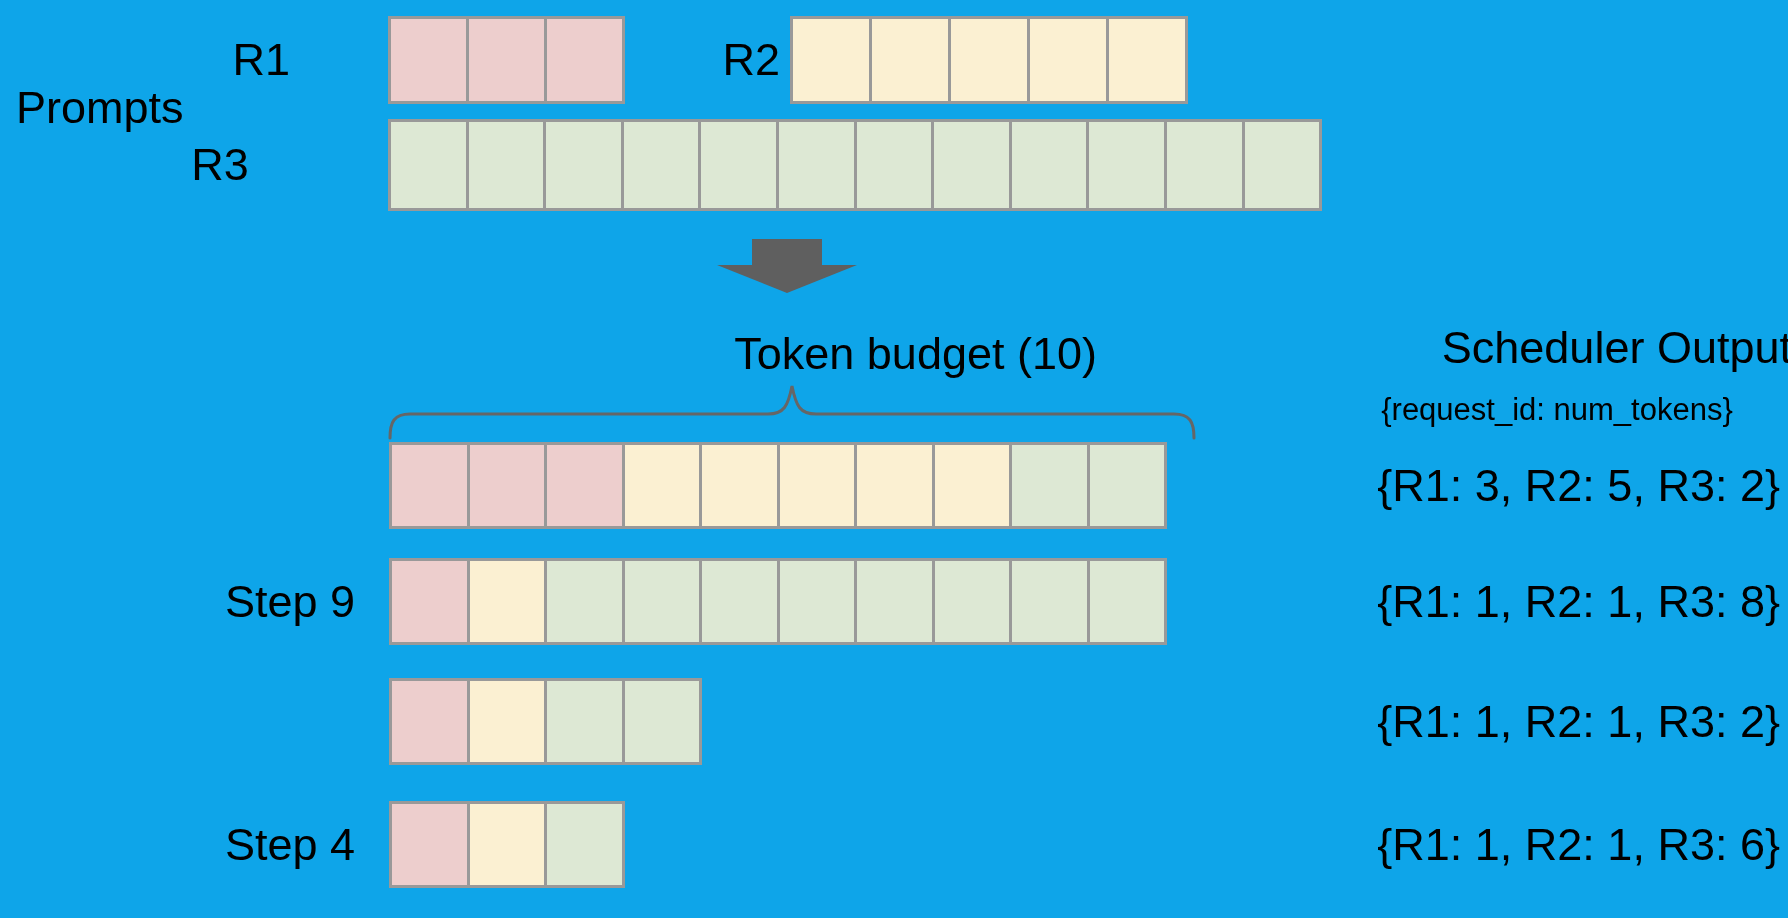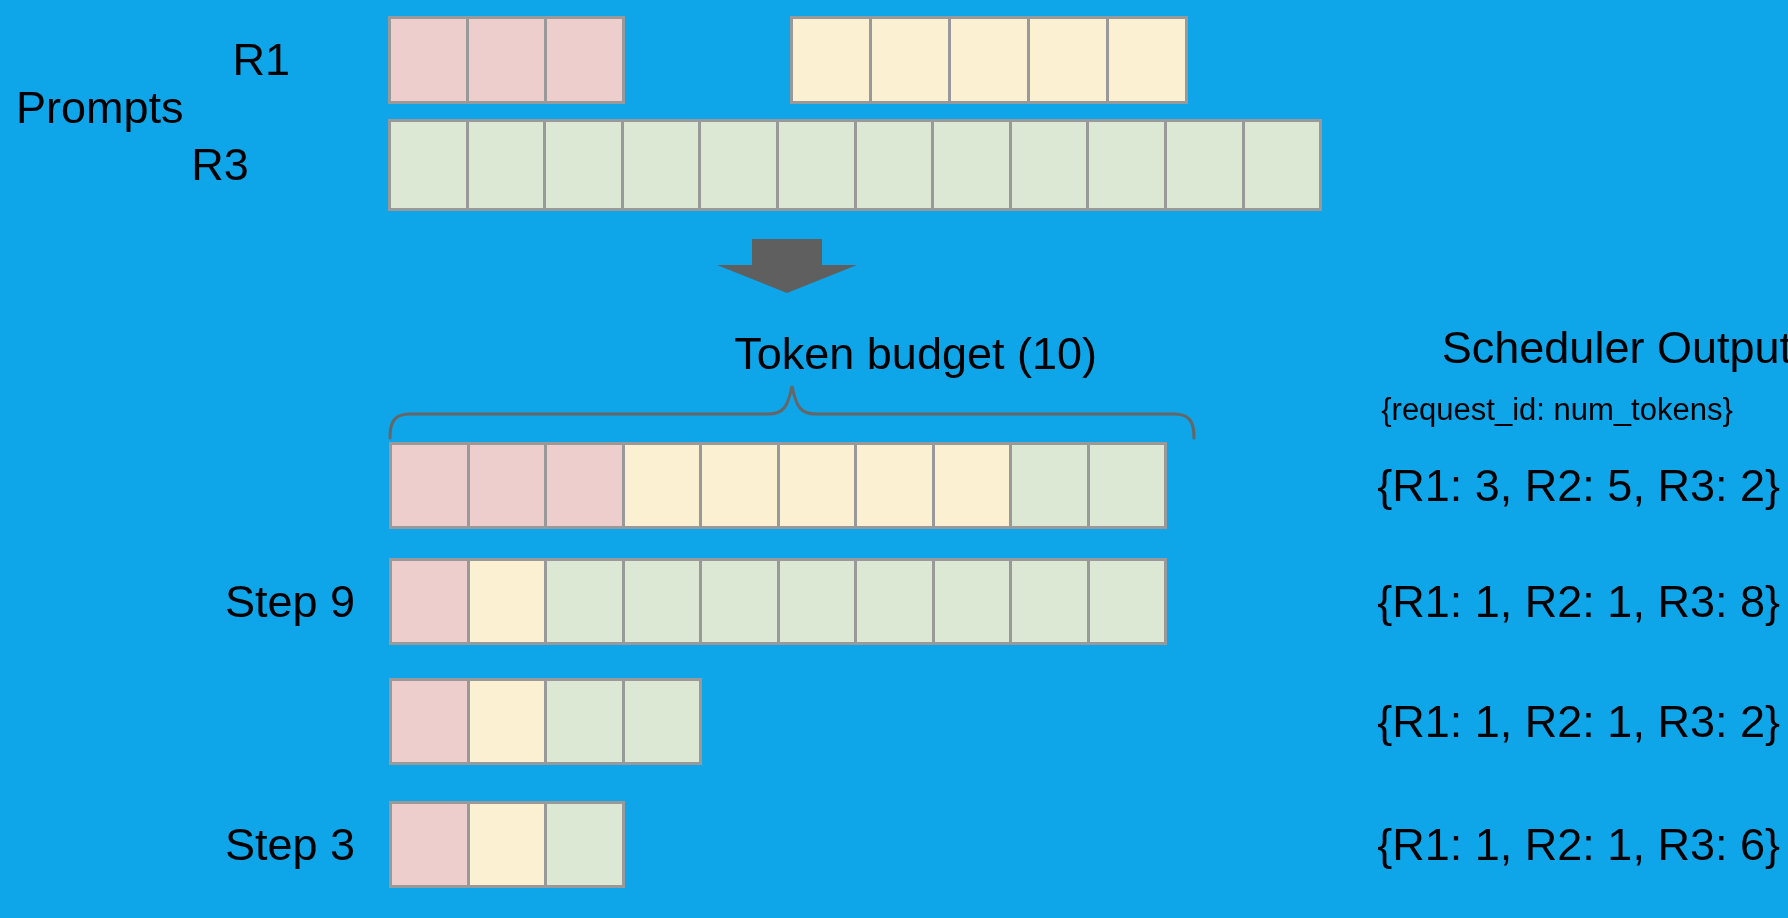--- a/index.html
+++ b/index.html
@@ -47,20 +47,21 @@
 
   <div class="label" style="left:16px;top:64px;height:88px;line-height:88px;">Prompts</div>
 
   <div class="label right-align" style="left:150px;top:16px;width:140px;height:88px;line-height:88px;">R1</div>
   <div class="cell-row" style="left:388px;top:16px;height:88px;--cw:81px;">
       <div class="cell" style="background: rgb(237, 206, 205);"></div>
       <div class="cell" style="background: rgb(237, 206, 205);"></div>
       <div class="cell" style="background: rgb(237, 206, 205);"></div>
     </div>
 
+  <div class="label right-align" style="left:640px;top:16px;width:140px;height:88px;line-height:88px;">R2</div>
   <div class="cell-row" style="left:790px;top:16px;height:88px;--cw:82px;">
       <div class="cell" style="background: rgb(251, 240, 210);"></div>
       <div class="cell" style="background: rgb(251, 240, 210);"></div>
       <div class="cell" style="background: rgb(251, 240, 210);"></div>
       <div class="cell" style="background: rgb(251, 240, 210);"></div>
       <div class="cell" style="background: rgb(251, 240, 210);"></div>
     </div>
 
   <div class="label right-align" style="left:150px;top:119px;width:140px;height:92px;line-height:92px;text-align:center;">R3</div>
   <div class="cell-row" style="left:388px;top:119px;height:92px;--cw:80.6px;">
@@ -121,21 +122,21 @@
   <div class="label right-align" style="right:8px;top:558px;width:500px;height:87px;line-height:87px;">{R1: 1, R2: 1, R3: 8}</div>
 
   <div class="cell-row" style="left:389px;top:678px;height:87px;--cw:80.5px;">
       <div class="cell" style="background: rgb(237, 206, 205);"></div>
       <div class="cell" style="background: rgb(251, 240, 210);"></div>
       <div class="cell" style="background: rgb(221, 232, 212);"></div>
       <div class="cell" style="background: rgb(221, 232, 212);"></div>
     </div>
   <div class="label right-align" style="right:8px;top:678px;width:500px;height:87px;line-height:87px;">{R1: 1, R2: 1, R3: 2}</div>
 
-  <div class="label right-align" style="left:150px;top:801px;width:205px;height:87px;line-height:87px;">Step 3</div>
+  <div class="label right-align" style="left:150px;top:801px;width:205px;height:87px;line-height:87px;">Step 4</div>
   <div class="cell-row" style="left:389px;top:801px;height:87px;--cw:80.5px;">
       <div class="cell" style="background: rgb(237, 206, 205);"></div>
       <div class="cell" style="background: rgb(251, 240, 210);"></div>
       <div class="cell" style="background: rgb(221, 232, 212);"></div>
     </div>
   <div class="label right-align" style="right:8px;top:801px;width:500px;height:87px;line-height:87px;">{R1: 1, R2: 1, R3: 6}</div>
 
 </div>
 
 </body></html>

